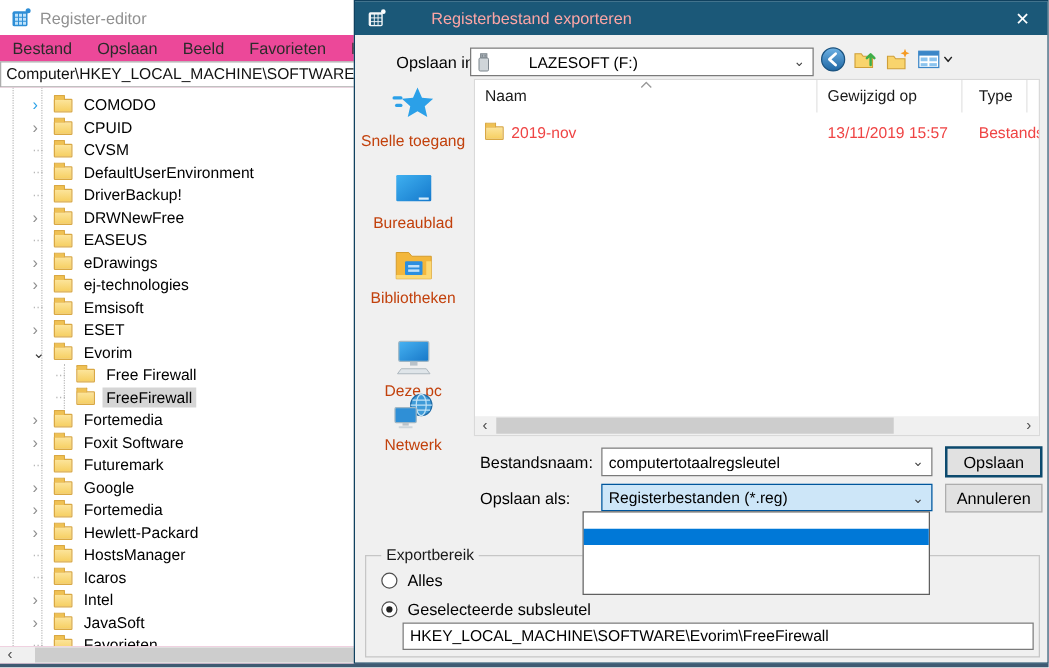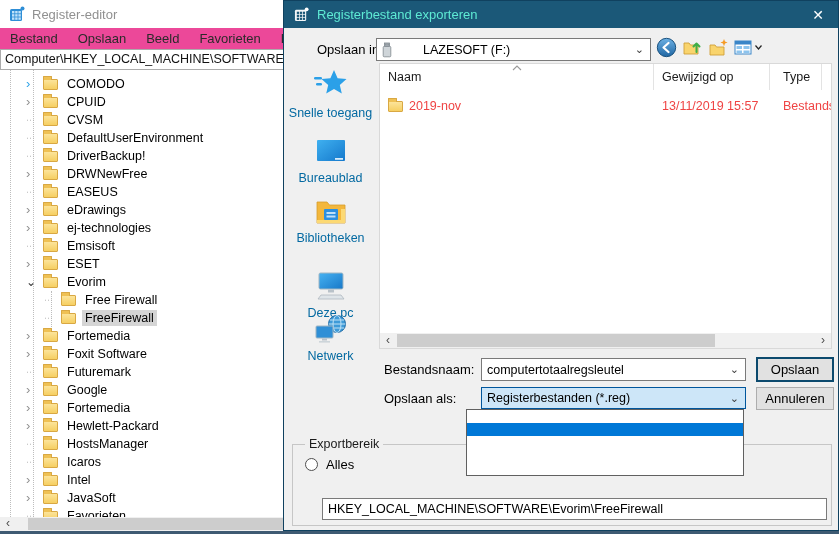--- a/index.html
+++ b/index.html
@@ -33,38 +33,38 @@
   .trow.selected .tlabel { background:#d5d5d5; }
   .re-scroll { position:absolute; left:0; top:517px; width:284px; height:14px; background:#f0f0f0; z-index:5; }
   .re-scroll .arrow { position:absolute; left:0; top:0; width:16px; height:14px; text-align:center;
                       font-size:12px; line-height:13px; color:#4d4d4d; }
   .re-scroll .thumb { position:absolute; left:28px; top:1px; width:256px; height:12px; background:#cdcdcd; }
 
   
   .dialog { position:absolute; left:283px; top:0; width:556px; height:531px; background:#f0f0f0;
             border:1px solid #10415f; z-index:10; }
   .d-title { height:27px; background:#1b5878; display:flex; align-items:center; padding:0 10px; gap:8px; }
-  .d-title-text { color:#5eead4; font-size:13px; flex:1; }
+  .d-title-text { color:#fca5a5; font-size:13px; flex:1;margin-left:28px; }
   .d-close { color:#fff; font-size:14px; padding:0 4px; }
 
   .label { font-size:13px; color:#000; white-space:nowrap; }
 
   .combo { background:#fff; border:1px solid #7a7a7a; display:flex; align-items:center; font-size:12.5px; color:#000;gap:24px; }
   .combo .chev { margin-left:auto; color:#3c3c3c; font-size:11px; padding-right:6px; }
   .combo .ctext { white-space:nowrap; overflow:hidden; }
 
   .saveas-combo { background:#cde6f8; border:1px solid #00569c; }
 
   .btn { background:#e1e1e1; border:1px solid #adadad; font-size:13px; color:#000;
          display:flex; align-items:center; justify-content:center; }
   .btn.default { border:2px solid #0c4a6e; }
 
   
   .place { position:absolute; left:1px; width:91px; text-align:center; }
-  .place .plabel { font-size:12.5px; color:#0369a1; margin-top:3px; display:block; }
+  .place .plabel { font-size:12.5px; color:#c2410c; margin-top:3px; display:block; }
 
   
   .flist { position:absolute; left:95px; top:62px; width:453px; height:286px; background:#fff;
            border:1px solid #d9d9d9; font-size:12.5px; }
   .fl-sep { position:absolute; top:0; height:26px; width:0; border-left:1px solid #e3e3e3; }
   .fl-head { position:absolute; top:6px; color:#1a1a1a; }
   .fl-cell { position:absolute; top:35px; color:#ef4444; white-space:nowrap; }
   .fl-scroll { position:absolute; left:0; bottom:0; width:100%; height:15px; background:#f0f0f0; }
   .fl-scroll .thumb { position:absolute; left:17px; top:1px; width:318px; height:13px; background:#cdcdcd; }
   .fl-scroll .arrow { position:absolute; top:0; width:16px; height:15px; text-align:center; font-size:12px;
@@ -443,17 +443,21 @@
       <div class="opt"></div>
       <div class="opt"></div>
   </div>
 
   <div class="group">
     <span class="glabel">Exportbereik</span>
     <div class="radio-row" style="top:12px;">
       <span class="radio"></span>
       <span class="rlabel">Alles</span>
     </div>
+    <div class="radio-row" style="top:35px;">
+      <span class="radio on"></span>
+      <span class="rlabel">Geselecteerde subsleutel</span>
+    </div>
     <div class="subkey">HKEY_LOCAL_MACHINE\SOFTWARE\Evorim\FreeFirewall</div>
   </div>
 </div>
 
 <div class="footer-strip"></div>
 
 </body></html>

